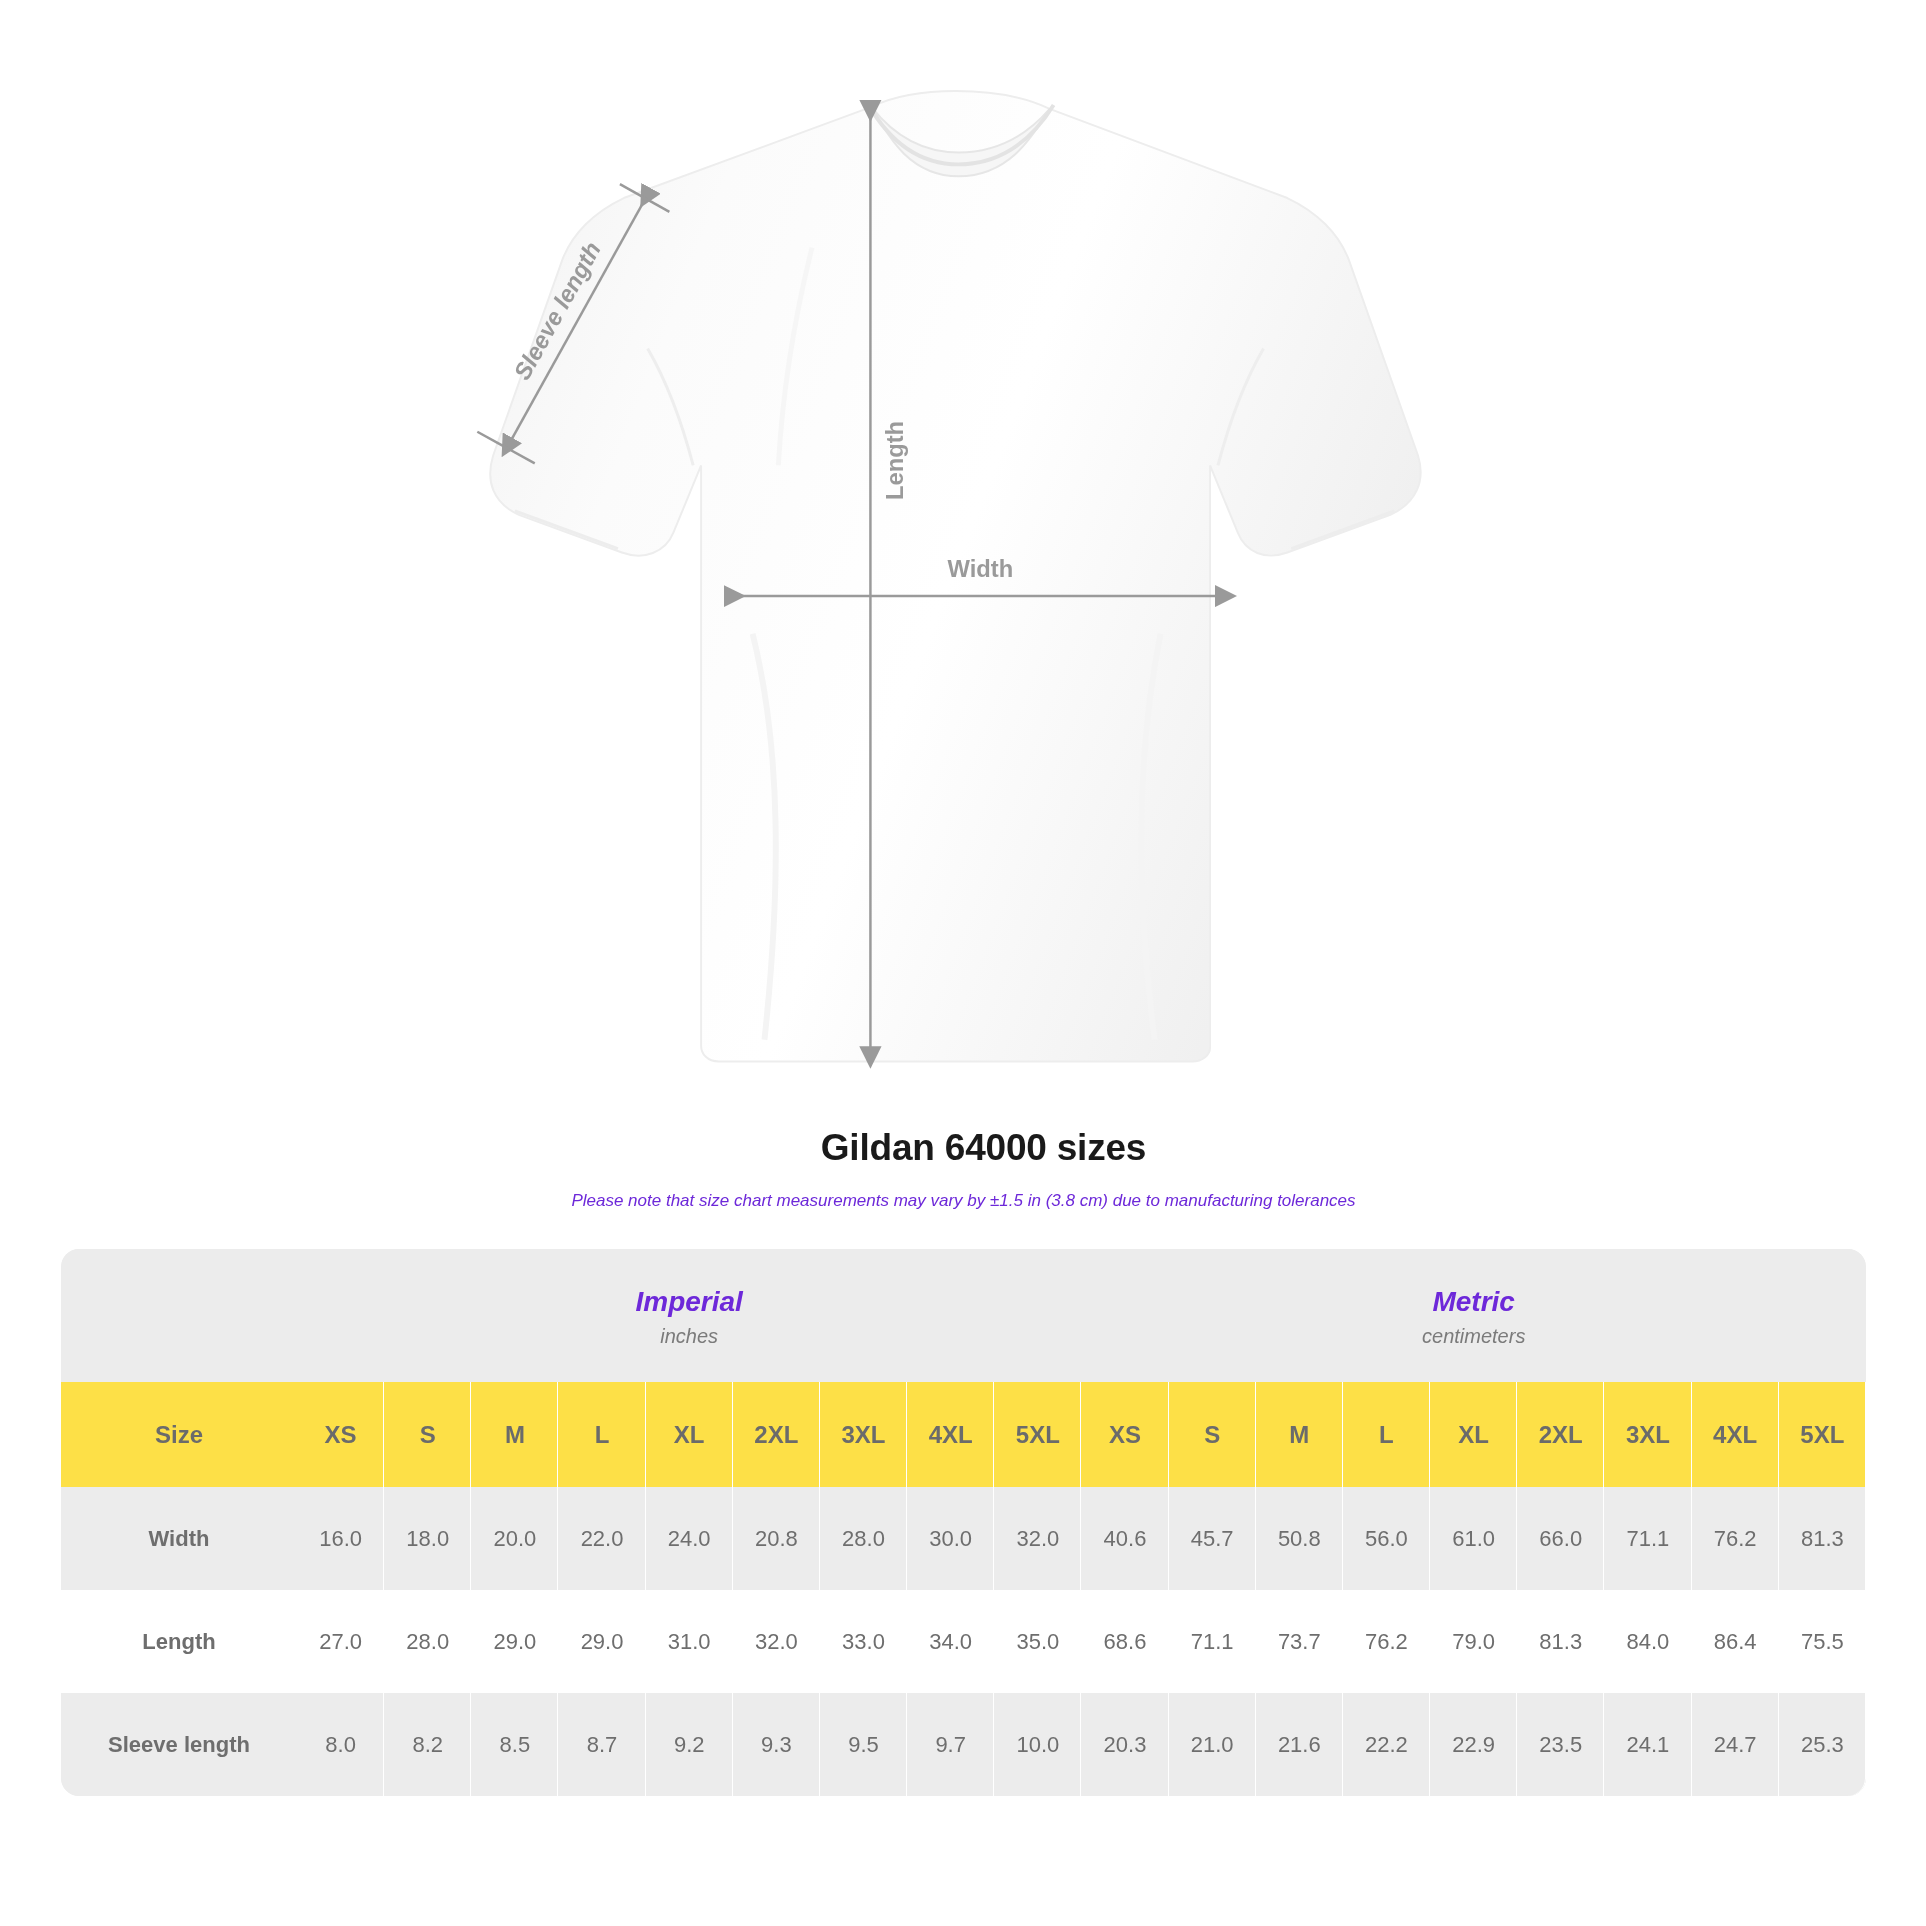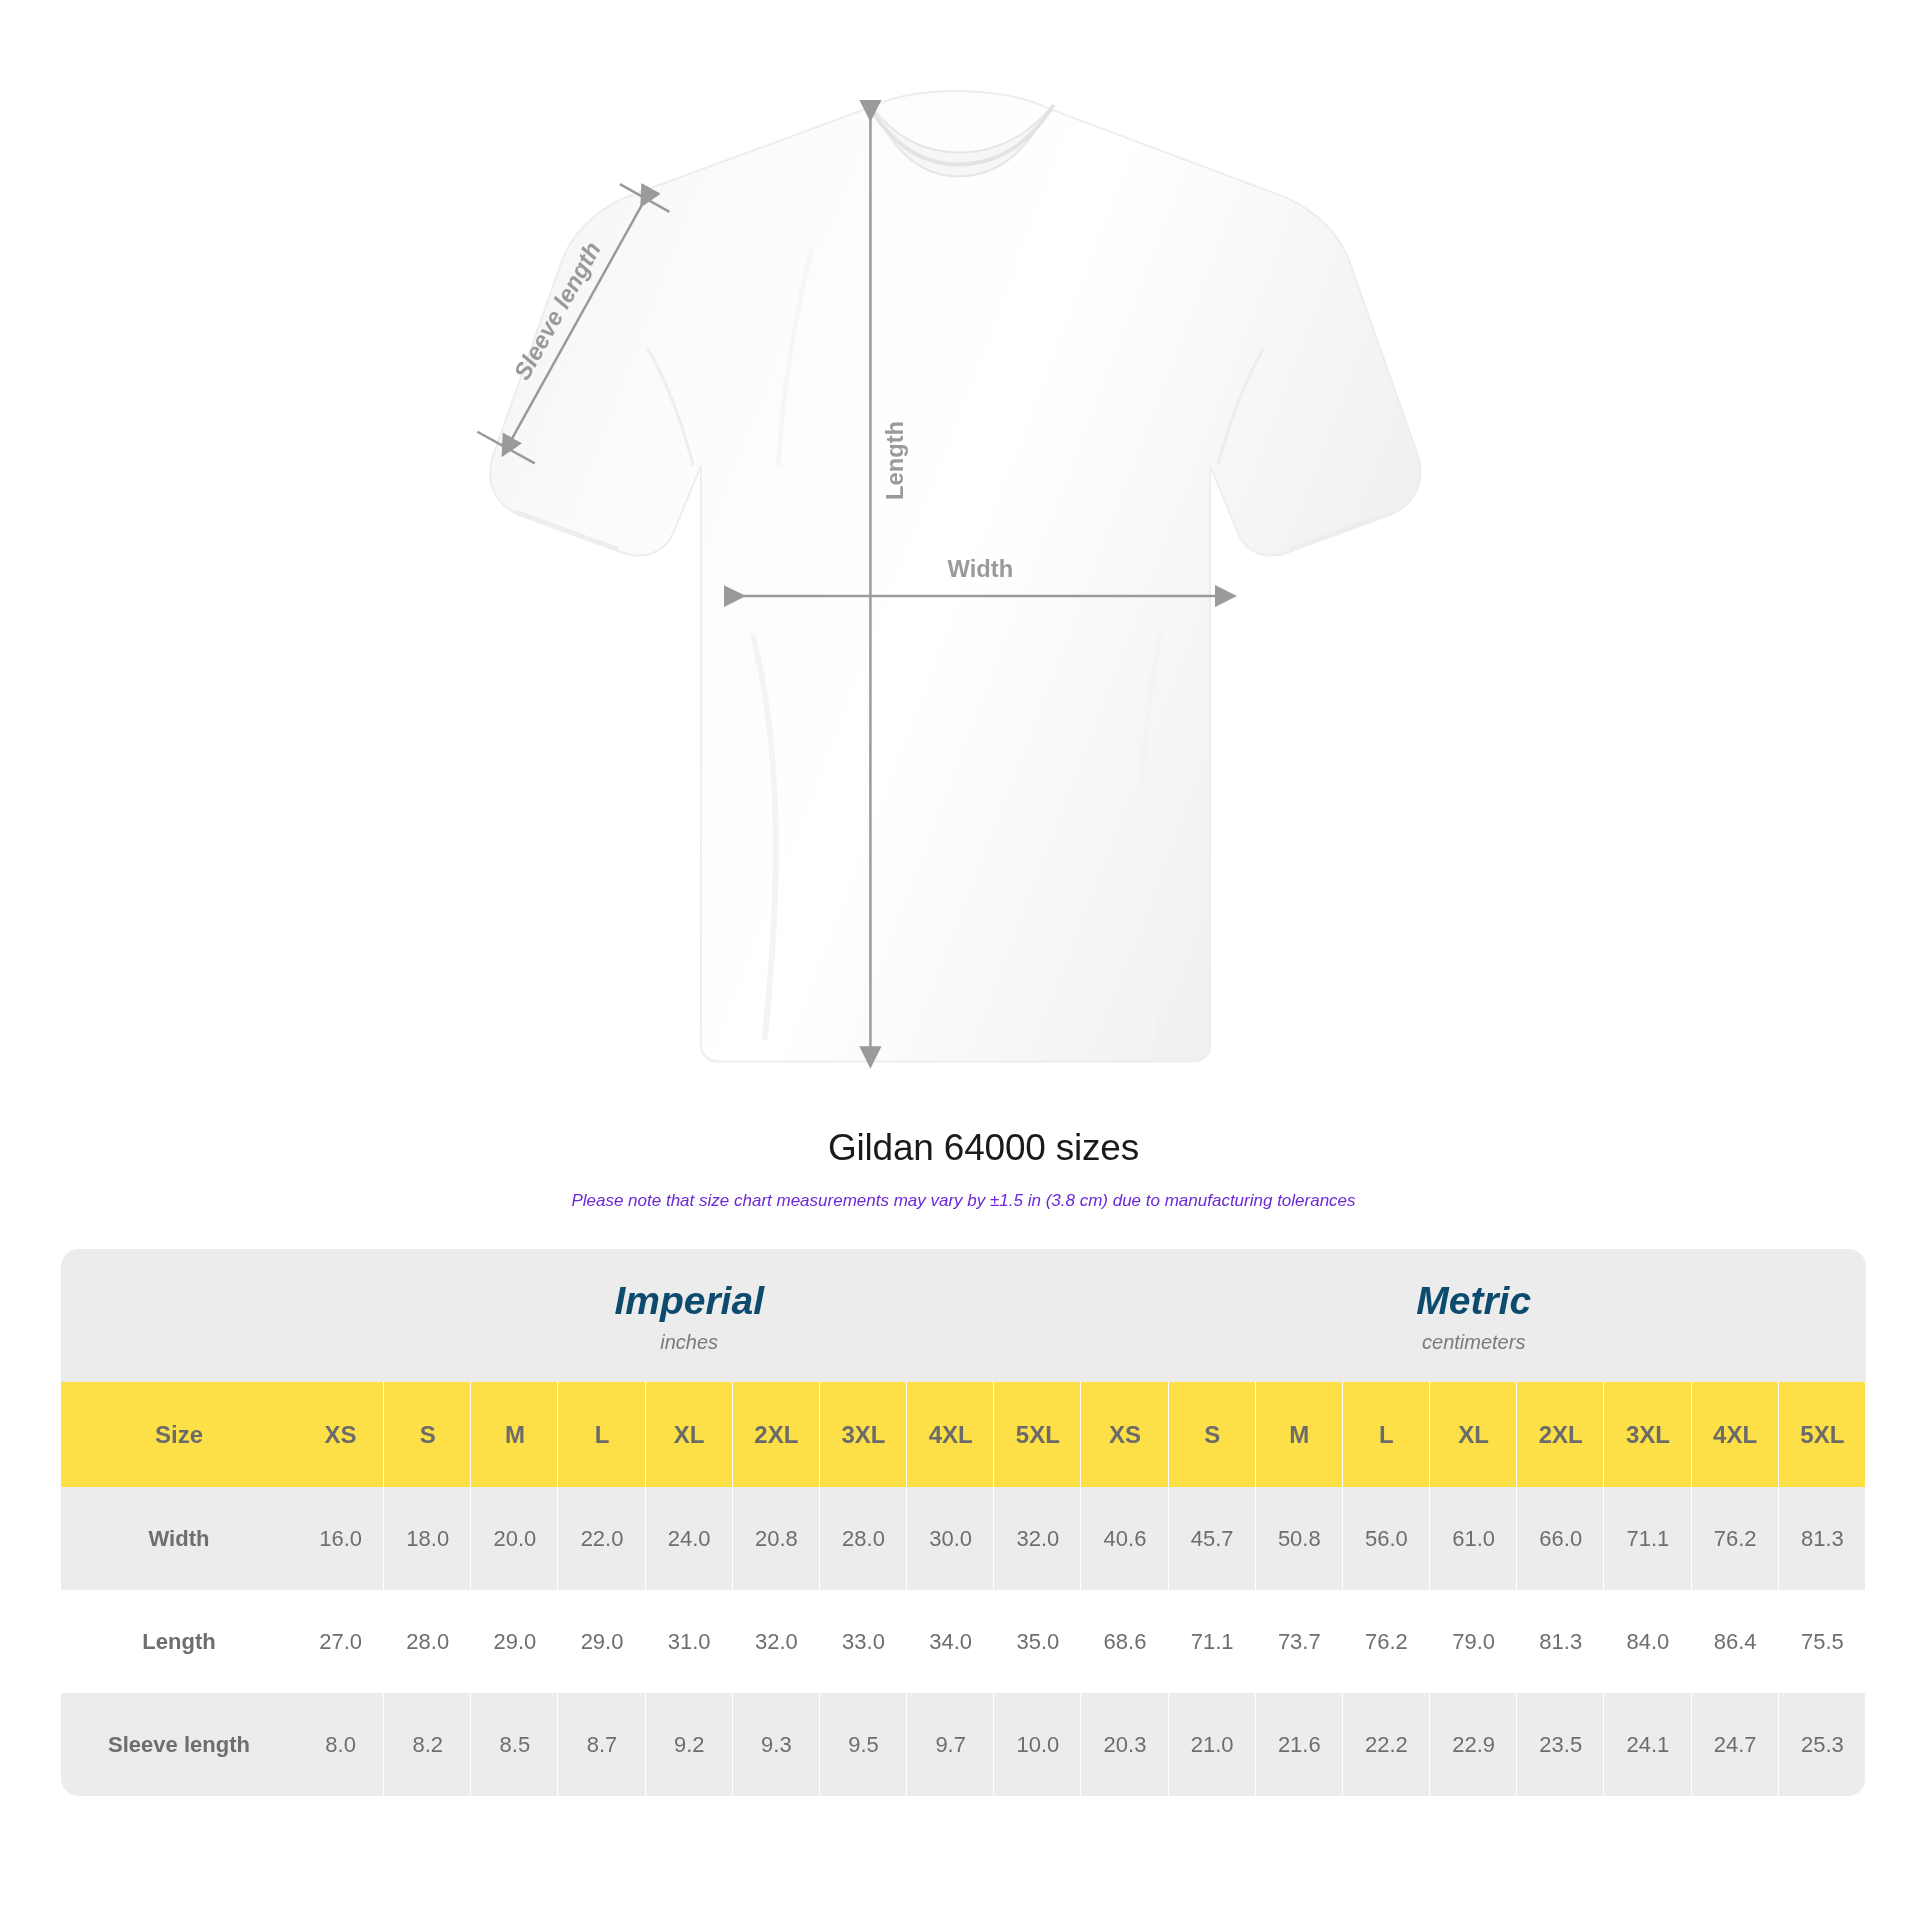--- a/index.html
+++ b/index.html
@@ -31,21 +31,21 @@
     display: block;
   }
 
   
   .title-block {
     text-align: center;
     margin-top: 18px;
   }
   .chart-title {
     font-size: 37px;
-    font-weight: normal;
+    font-weight: bold;
     color: #1a1a1a;
     letter-spacing: -0.2px;
     margin-left: 40px;
   }
   .chart-note {
     font-size: 17px;
     font-style: italic;
     color: #6d28d9;
     margin-top: 22px;
   }
@@ -68,24 +68,24 @@
     text-align: center;
     vertical-align: middle;
     font-size: 22px;
     color: #6e6e6e;
   }
   .unit-head td {
     height: 131px;
     background: #ececec;
   }
   .unit-name {
-    font-size: 39px;
+    font-size: 28px;
     font-style: italic;
     font-weight: bold;
-    color: #0c4a6e;
+    color: #6d28d9;
     line-height: 1.25;
   }
   .unit-sub {
     font-size: 20px;
     font-style: italic;
     color: #7b7b7b;
     margin-top: 6px;
   }
   .row-size td {
     height: 103px;

